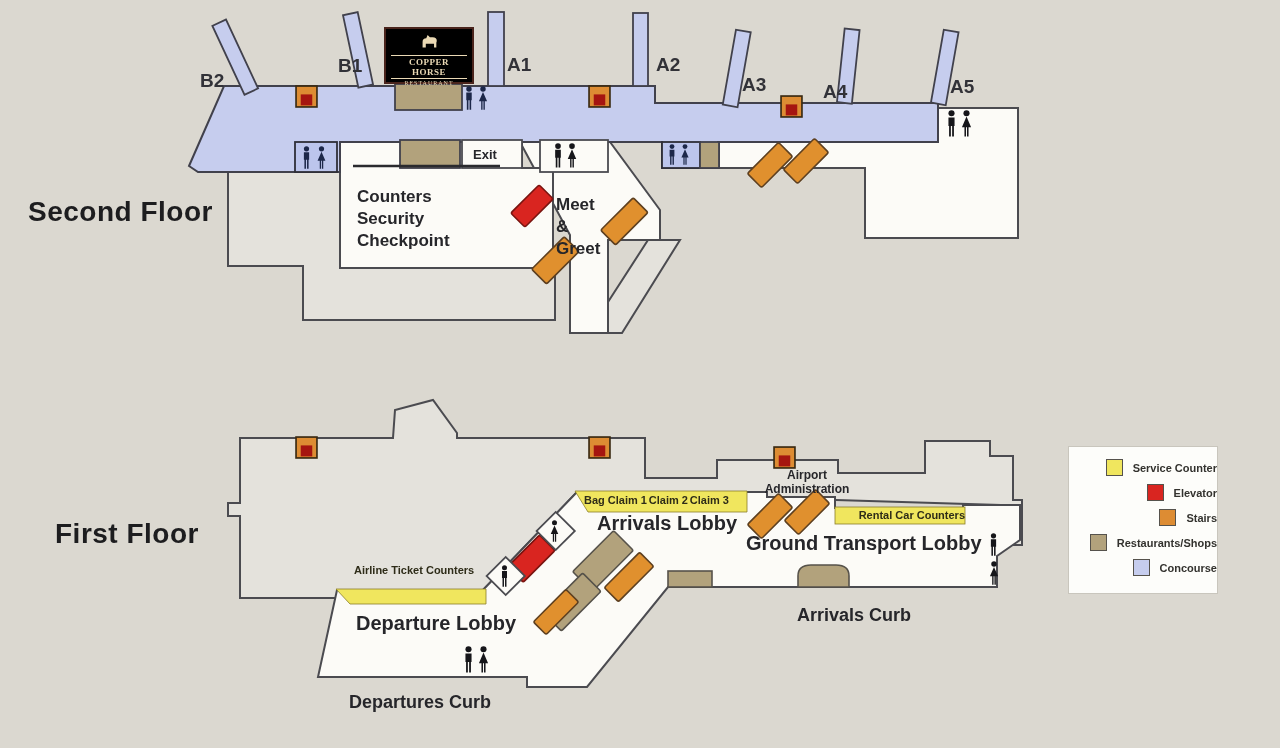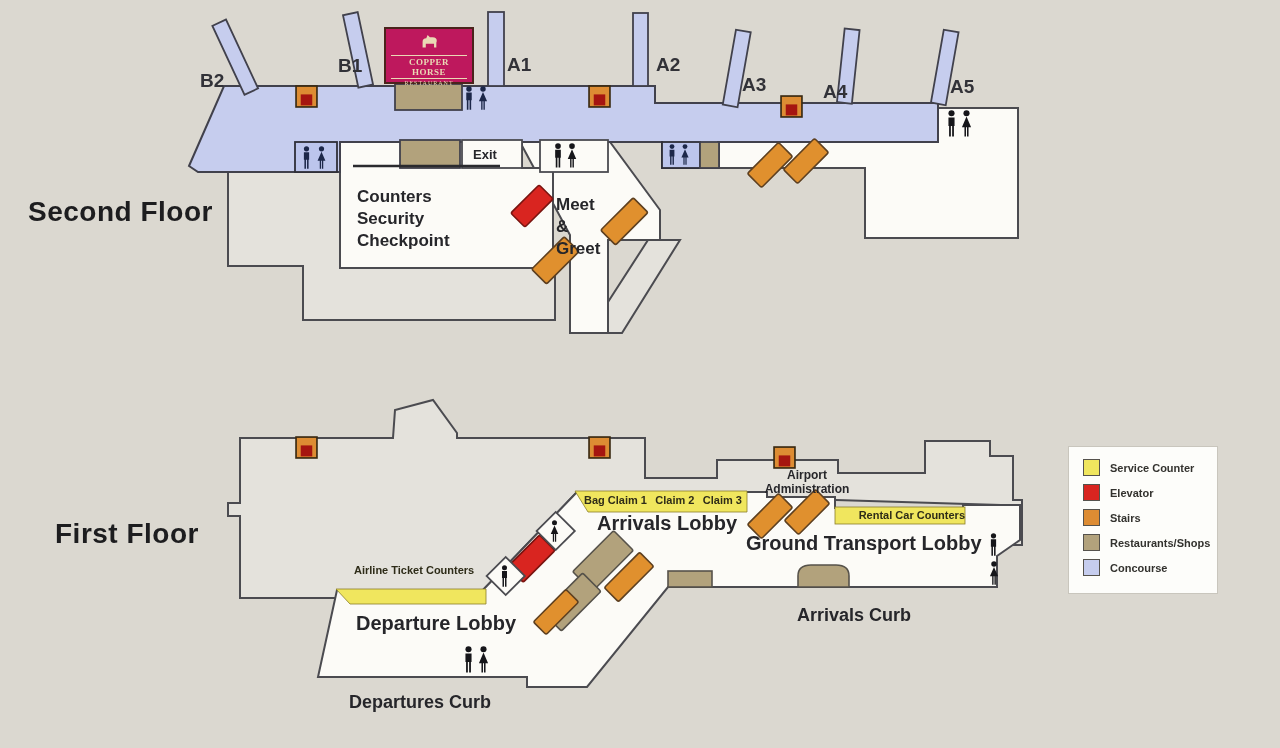--- a/index.html
+++ b/index.html
@@ -8,41 +8,41 @@
   .stage svg.map{position:absolute;left:0;top:0;}
   .lbl{position:absolute;color:#26262a;font-weight:bold;white-space:nowrap;}
   .floor-lbl{font-size:28px;letter-spacing:.5px;color:#1d1d1f;}
   .gate-lbl{font-size:19px;color:#323238;}
   .exit-lbl{font-size:13px;}
   .room-lbl{font-size:17px;line-height:1.3;}
   .big-lbl{font-size:20px;}
   .curb-lbl{font-size:18px;}
   .admin-lbl{font-size:12px;line-height:1.2;text-align:center;}
   
-  .sign{position:absolute;left:384px;top:27px;width:90px;height:57px;background:#be185d;
+  .sign{position:absolute;left:384px;top:27px;width:90px;height:57px;background:#000000;
         border:2px solid #4a241c;box-sizing:border-box;text-align:center;color:#ead9b5;
         font-family:"Liberation Serif",serif;}
   .sign .hname{font-size:9px;font-weight:bold;letter-spacing:.5px;border-top:1px solid #ead9b5;
         border-bottom:1px solid #ead9b5;margin:0 5px;padding:1px 0;}
   .sign .hsub{font-size:6px;letter-spacing:1px;margin-top:1px;}
   
   .logo{position:absolute;left:665px;top:283px;width:550px;height:96px;background:#fdfcf9;
         border:1px solid #e4e0d6;}
   .logo .code{position:absolute;left:12px;top:-12px;font-family:"Liberation Serif",serif;
         font-weight:bold;font-size:84px;color:#8c1d28;letter-spacing:2px;}
   .logo .name{position:absolute;left:190px;top:8px;font-family:"Liberation Serif",serif;
         font-weight:bold;font-size:31px;color:#8c1d28;}
   .logo .sub{position:absolute;left:192px;top:50px;font-family:"Liberation Serif",serif;
         font-size:20px;color:#9d7e4c;letter-spacing:2.5px;}
   .logo .rule{position:absolute;left:8px;top:82px;width:478px;height:3px;background:#8c1d28;}
   .logo .plane{position:absolute;left:482px;top:50px;}
   
   .legend{position:absolute;left:1068px;top:446px;width:150px;height:148px;background:#fdfdfa;
         border:1px solid #c9c6bd;box-sizing:border-box;padding:12px 0 0 14px;}
-  .legend .row{display:flex;align-items:center;margin-bottom:8px;}
+  .legend .row{display:flex;align-items:center;margin-bottom:8px;justify-content:flex-end;}
   .legend .sw{width:17px;height:17px;border:1.5px solid #55524c;box-sizing:border-box;margin-right:10px;}
   .legend .lab{font-size:11px;font-weight:bold;color:#33322e;}
   .yellow-text{position:absolute;font-size:11px;font-weight:bold;color:#2e2c18;}
 </style>
 </head>
 <body>
 
 <div class="stage">
 
 <svg class="map" width="1280" height="748" viewBox="0 0 1280 748">
@@ -183,21 +183,21 @@
   <div>Checkpoint</div>
 </div>
 
 <div class="lbl room-lbl" style="left:556px;top:194px">
   <div>Meet</div>
   <div>&amp;</div>
   <div>Greet</div>
 </div>
 
 
-<div class="yellow-text" style="left:584px;top:494px;width:158px;display:flex;justify-content:space-between">
+<div class="yellow-text" style="left:584px;top:494px;width:145px;display:flex;justify-content:space-between">
   <span>Bag Claim 1</span>
   <span>Claim 2</span>
   <span>Claim 3</span>
 </div>
 <div class="lbl big-lbl" style="left:597px;top:512px">Arrivals Lobby</div>
 <div class="lbl admin-lbl" style="left:742px;top:468px;width:130px">
   <div>Airport</div>
   <div>Administration</div>
 </div>
 <div class="yellow-text" style="left:835px;top:509px;width:130px;text-align:right">Rental Car Counters</div>

